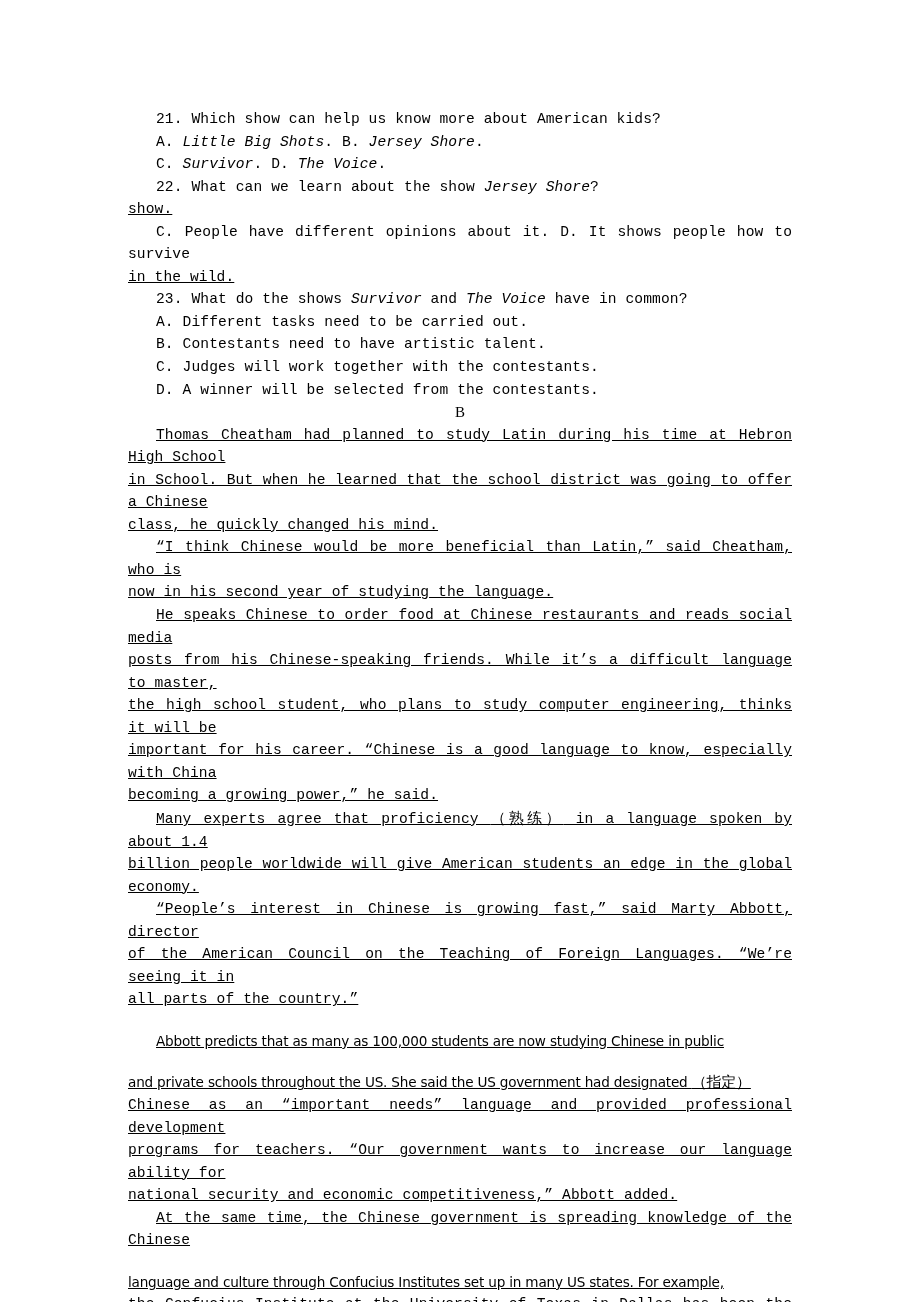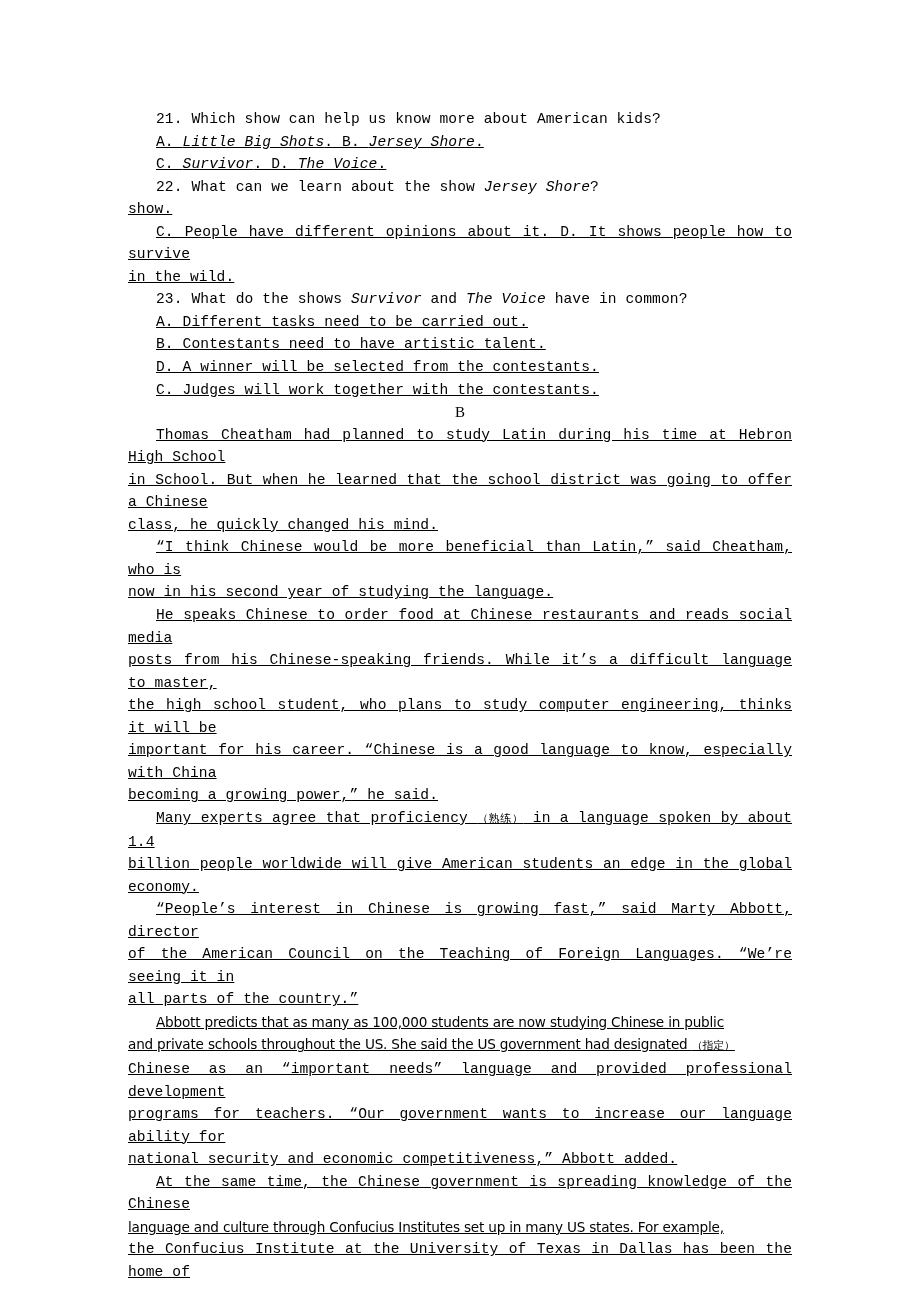--- a/index.html
+++ b/index.html
@@ -26,21 +26,20 @@
     line-height: 22.55px;
     letter-spacing: 0.1px;
     text-align: justify;
     text-justify: inter-word;
   }
   .q-line {
     text-indent: 28px;
   }
   .opt-line {
     text-indent: 28px;
-    text-decoration: underline;
   }
   .flat {
     text-indent: 0;
     text-decoration: underline;
   }
   .para {
     text-indent: 28px;
     margin: 0;
     text-decoration: underline;
   }
@@ -49,31 +48,32 @@
     text-indent: 0;
   }
   i, .ital {
     font-style: italic;
   }
   .u {
     text-decoration: underline;
   }
   .cn {
     font-family: "DejaVu Sans", sans-serif;
-    font-size: 11px;
+    font-size: 15px;
   }
   .sec-b {
     font-family: "Liberation Serif", serif;
     font-weight: normal;
     font-size: 15px;
   }
   .sans-run {
     font-family: "DejaVu Sans", sans-serif;
     font-size: 13.6px;
     letter-spacing: -0.2px;
+    margin-top: 19px;
   }
 </style>
 </head>
 <body>
 
 <div id="page">
   <div class="doc">
 
     <div class="q-line">
       <span>21.</span>
@@ -93,22 +93,22 @@
     <div class="flat">show.</div>
     <div class="opt-line">C. People have different opinions about it.  D. It shows people how to survive</div>
     <div class="flat">in the wild.</div>
 
     <div class="q-line">
       <span>23.</span>
       <span>What do the shows </span><i>Survivor</i><span> and </span><i>The Voice</i><span> have in common?</span>
     </div>
     <div class="opt-line">A. Different tasks need to be carried out.</div>
     <div class="opt-line">B. Contestants need to have artistic talent.</div>
+    <div class="opt-line">C. Judges will work together with the contestants.</div>
     <div class="opt-line">D. A winner will be selected from the contestants.</div>
-    <div class="opt-line">C. Judges will work together with the contestants.</div>
 
     <div class="center sec-b">B</div>
 
     <div class="para">
       <span>Thomas Cheatham had planned to study Latin during his time at Hebron High School</span>
     </div>
     <div class="flat">in School. But when he learned that the school district was going to offer a Chinese</div>
     <div class="flat">class, he quickly changed his mind.</div>
 
     <div class="para">

